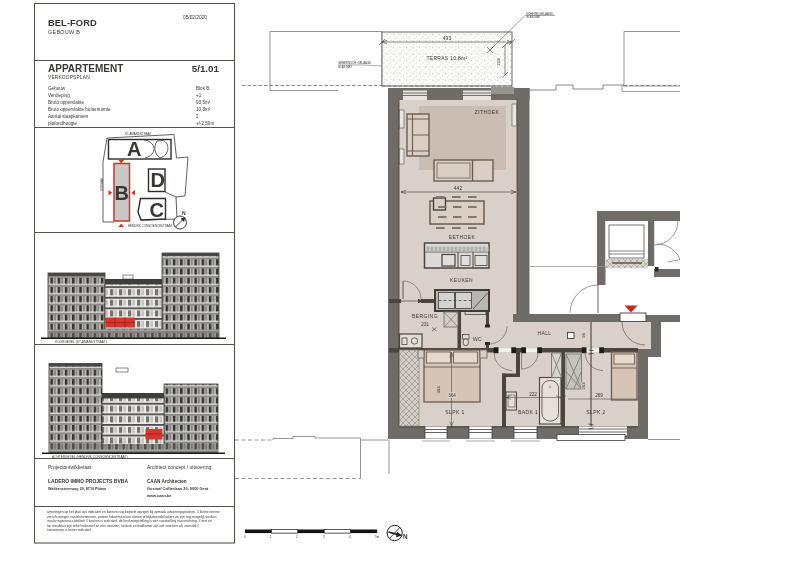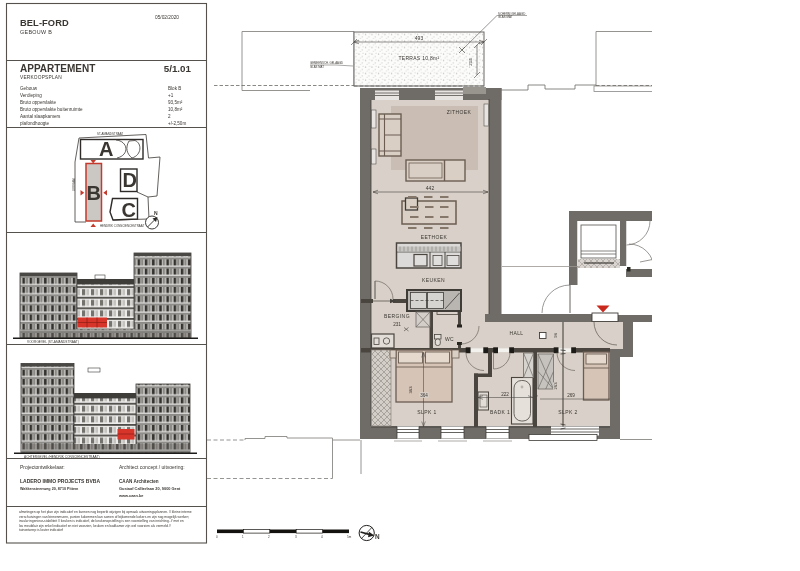--- a/index.html
+++ b/index.html
@@ -1,17 +1,17 @@
 <!DOCTYPE html>
 <html><head>
 <meta charset="utf-8">
 <style>
 html,body{margin:0;padding:0;background:#fff;}
 #page{position:relative;width:652px;height:571px;background:#fff;overflow:hidden;
-font-family:"Liberation Sans", sans-serif;}
+font-family:"Liberation Sans", sans-serif;margin-left:28px;}
 svg{position:absolute;top:0;left:0;}
 text{font-family:"Liberation Sans", sans-serif;fill:#3a3632;}
 </style>
 </head>
 <body>
 <div id="page">
 <svg width="800" height="571" viewBox="0 0 800 571">
 <defs>
 <pattern id="stipple" width="6.5" height="6.5" patternUnits="userSpaceOnUse">
   <rect width="6.5" height="6.5" fill="#fcfcfb"></rect>

